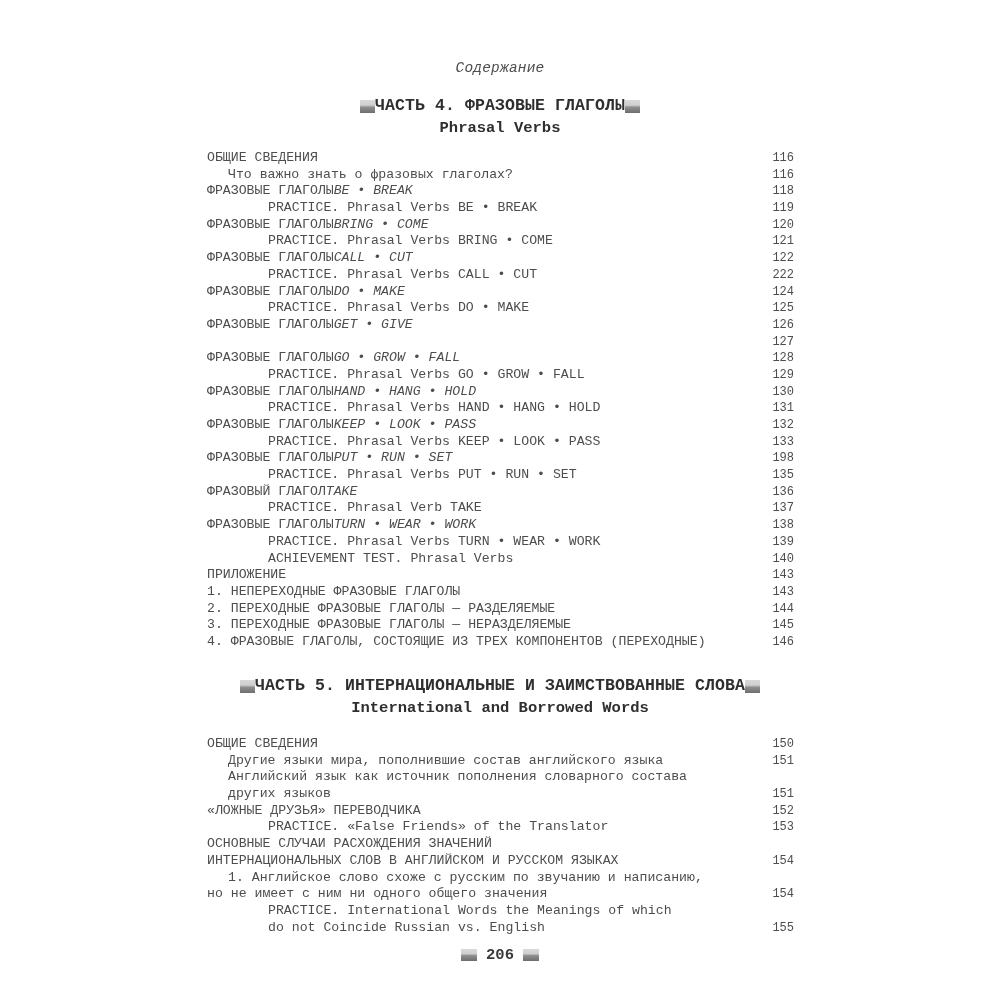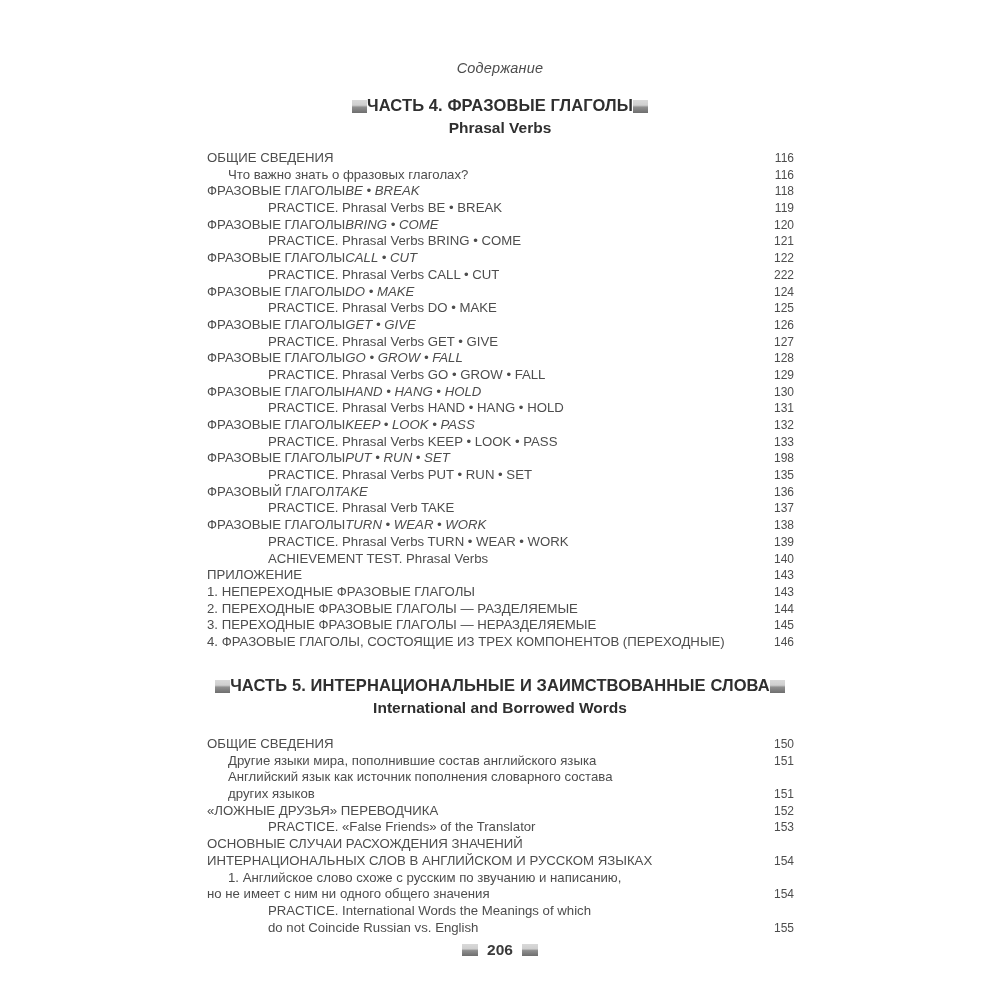--- a/index.html
+++ b/index.html
@@ -14,20 +14,21 @@
     color: #4d4d4d;
     position: relative;
     overflow: hidden;
   }
 
   .page {
     position: absolute;
     left: 0; top: 0;
     width: 860px;
     height: 1000px;
+    font-family: Liberation Mono, monospace;
   }
 
   
   .running-head {
     position: absolute;
     left: 0;
     top: 60px;
     width: 1000px;
     text-align: center;
     font-style: italic;
@@ -144,21 +145,21 @@
       <div class="toc-row"><span class="toc-label lvl1">Что важно знать о фразовых глаголах?</span><span class="toc-page">116</span></div>
       <div class="toc-row"><span class="toc-label lvl0">ФРАЗОВЫЕ ГЛАГОЛЫ </span><span class="it">BE • BREAK</span><span class="toc-page">118</span></div>
       <div class="toc-row"><span class="toc-label lvl2">PRACTICE. Phrasal Verbs BE • BREAK</span><span class="toc-page">119</span></div>
       <div class="toc-row"><span class="toc-label lvl0">ФРАЗОВЫЕ ГЛАГОЛЫ </span><span class="it">BRING • COME</span><span class="toc-page">120</span></div>
       <div class="toc-row"><span class="toc-label lvl2">PRACTICE. Phrasal Verbs BRING • COME</span><span class="toc-page">121</span></div>
       <div class="toc-row"><span class="toc-label lvl0">ФРАЗОВЫЕ ГЛАГОЛЫ </span><span class="it">CALL • CUT</span><span class="toc-page">122</span></div>
       <div class="toc-row"><span class="toc-label lvl2">PRACTICE. Phrasal Verbs CALL • CUT</span><span class="toc-page">222</span></div>
       <div class="toc-row"><span class="toc-label lvl0">ФРАЗОВЫЕ ГЛАГОЛЫ </span><span class="it">DO • MAKE</span><span class="toc-page">124</span></div>
       <div class="toc-row"><span class="toc-label lvl2">PRACTICE. Phrasal Verbs DO • MAKE</span><span class="toc-page">125</span></div>
       <div class="toc-row"><span class="toc-label lvl0">ФРАЗОВЫЕ ГЛАГОЛЫ </span><span class="it">GET • GIVE</span><span class="toc-page">126</span></div>
-      <div class="toc-row"><span class="toc-label lvl2">PRACTICE. Phrasal Verbs GET • GIVE</span><span class="toc-page">127</span></div>
+      <div class="toc-row"><span class="toc-page">127</span></div>
       <div class="toc-row"><span class="toc-label lvl0">ФРАЗОВЫЕ ГЛАГОЛЫ </span><span class="it">GO • GROW • FALL</span><span class="toc-page">128</span></div>
       <div class="toc-row"><span class="toc-label lvl2">PRACTICE. Phrasal Verbs GO • GROW • FALL</span><span class="toc-page">129</span></div>
       <div class="toc-row"><span class="toc-label lvl0">ФРАЗОВЫЕ ГЛАГОЛЫ </span><span class="it">HAND • HANG • HOLD</span><span class="toc-page">130</span></div>
       <div class="toc-row"><span class="toc-label lvl2">PRACTICE. Phrasal Verbs HAND • HANG • HOLD</span><span class="toc-page">131</span></div>
       <div class="toc-row"><span class="toc-label lvl0">ФРАЗОВЫЕ ГЛАГОЛЫ </span><span class="it">KEEP • LOOK • PASS</span><span class="toc-page">132</span></div>
       <div class="toc-row"><span class="toc-label lvl2">PRACTICE. Phrasal Verbs KEEP • LOOK • PASS</span><span class="toc-page">133</span></div>
       <div class="toc-row"><span class="toc-label lvl0">ФРАЗОВЫЕ ГЛАГОЛЫ </span><span class="it">PUT • RUN • SET</span><span class="toc-page">198</span></div>
       <div class="toc-row"><span class="toc-label lvl2">PRACTICE. Phrasal Verbs PUT • RUN • SET</span><span class="toc-page">135</span></div>
       <div class="toc-row"><span class="toc-label lvl0">ФРАЗОВЫЙ ГЛАГОЛ </span><span class="it">TAKE</span><span class="toc-page">136</span></div>
       <div class="toc-row"><span class="toc-label lvl2">PRACTICE. Phrasal Verb TAKE</span><span class="toc-page">137</span></div>
@@ -189,21 +190,21 @@
       <div class="toc-row"><span class="toc-label lvl0">«ЛОЖНЫЕ ДРУЗЬЯ» ПЕРЕВОДЧИКА</span><span class="toc-page">152</span></div>
       <div class="toc-row"><span class="toc-label lvl2">PRACTICE. «False Friends» of the Translator</span><span class="toc-page">153</span></div>
       <div class="toc-row"><span class="toc-label lvl0">ОСНОВНЫЕ СЛУЧАИ РАСХОЖДЕНИЯ ЗНАЧЕНИЙ</span><span class="toc-page"></span></div>
       <div class="toc-row"><span class="toc-label lvl0">ИНТЕРНАЦИОНАЛЬНЫХ СЛОВ В АНГЛИЙСКОМ И РУССКОМ ЯЗЫКАХ</span><span class="toc-page">154</span></div>
       <div class="toc-row"><span class="toc-label lvl1">1. Английское слово схоже с русским по звучанию и написанию,</span><span class="toc-page"></span></div>
       <div class="toc-row"><span class="toc-label lvl0">но не имеет с ним ни одного общего значения</span><span class="toc-page">154</span></div>
       <div class="toc-row"><span class="toc-label lvl2">PRACTICE. International Words the Meanings of which</span><span class="toc-page"></span></div>
       <div class="toc-row"><span class="toc-label lvl2">do not Coincide Russian vs. English</span><span class="toc-page">155</span></div>
     </div>
 
-  <div class="footer" style="bottom:40px;">
+  <div class="footer" style="bottom:34px;">
     <span class="folio">
       <span class="deco-sq"></span>
       <span>206</span>
       <span class="deco-sq"></span>
     </span>
   </div>
 
 </div>
 
 </body></html>

